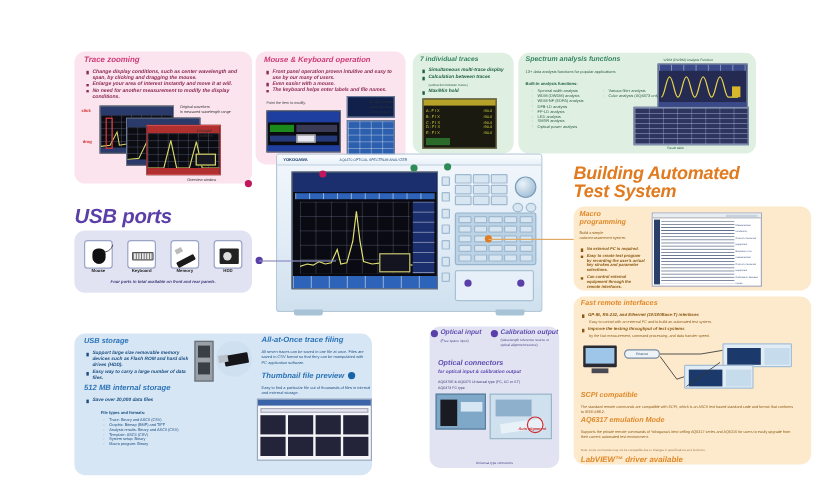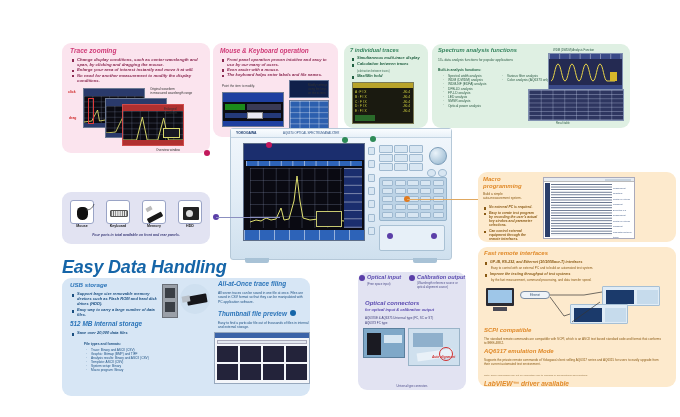--- a/index.html
+++ b/index.html
@@ -209,20 +209,21 @@
     <div style="position:absolute;left:0;right:0;top:31px;height:4px;background:#3a4a88;"></div>
     <div style="position:absolute;left:0;right:0;top:36px;bottom:0;background:#2e3660;
                 background-image:linear-gradient(to bottom,rgba(180,190,220,.45) 1px,transparent 1px),linear-gradient(to right,rgba(180,190,220,.35) 1px,transparent 1px);
                 background-size:100% 25%, 20% 100%;"></div>
   </div>
   <div style="position:absolute;left:528px;top:89px;width:96px;height:32px;background:#2e3660;border:1px solid #8090b0;
               background-image:linear-gradient(to bottom,rgba(180,190,220,.45) 1px,transparent 1px),linear-gradient(to right,rgba(180,190,220,.35) 1px,transparent 1px);
               background-size:100% 14%, 12.5% 100%;"></div>
   <div style="position:absolute;left:556px;top:122px;font-size:2.6px;color:#2c5a44;">Result table</div>
 
+  <div class="bighead h-purple" style="left:62px; top:172px; font-size:17px;">USB ports</div>
 
   <div class="card card-lav" style="left:62px; top:192px; width:148px; height:52px;"></div>
   <div style="position:absolute;left:70px;top:200px;width:132px;display:flex;justify-content:space-between;">
     <div style="text-align:center;">
       <div class="usb-icon">
         <div style="position:absolute;left:6px;top:6px;width:11px;height:13px;background:#111;border-radius:5px 5px 6px 6px;"></div>
         <svg style="position:absolute;left:14px;top:2px;width:10px;height:8px">
             <path d="M1,7 C6,7 8,4 9,1" fill="none" stroke="#333" stroke-width="0.7"></path>
           </svg>
       </div>
@@ -245,21 +246,20 @@
     <div style="text-align:center;">
       <div class="usb-icon">
         <div style="position:absolute;left:4px;top:6px;width:16px;height:13px;background:#222;border-radius:1px;"></div>
         <div style="position:absolute;left:7px;top:9px;width:7px;height:7px;border-radius:50%;background:#ddd;"></div>
       </div>
       <div class="usb-lbl">HDD</div>
     </div>
   </div>
   <div style="position:absolute;left:62px;top:233px;width:148px;text-align:center;font-size:3.5px;font-style:italic;font-weight:bold;color:#3d3d7a;">Four ports in total available on front and rear panels.</div>
 
-  <div class="bighead h-blue" style="left:62px; top:258px; font-size:18px;">Easy Data Handling</div>
 
   <div class="card card-blue" style="left:62px; top:278px; width:248px; height:118px;"></div>
 
   <div class="sub sub-blue" style="position:absolute;left:70px;top:282px;font-size:6.2px;">USB storage</div>
   <ul class="bl" style="position:absolute;left:72px;top:292px;width:86px;font-size:4px;color:#1a4e80;">
     <li>Support large size removable memory devices  such as Flash ROM and hard disk drives (HDD).</li>
     <li style="margin-top:1.5px;">Easy way to carry a large number of data files.</li>
   </ul>
   <div style="position:absolute;left:162px;top:282px;width:48px;height:40px;">
     <div style="position:absolute;left:0;top:2px;width:16px;height:34px;background:#9aa0a8;border:1px solid #6a7078;"></div>
@@ -418,20 +418,22 @@
   <div class="dot" style="left:266px;top:142px;background:#c2185b;"></div>
   <div class="dot" style="left:342px;top:137px;background:#2e8b57;"></div>
   <div class="dot" style="left:370px;top:136px;background:#2e8b57;"></div>
   <div class="dot" style="left:213px;top:214px;background:#5b3fa8;"></div>
   <div class="dot" style="left:290px;top:310px;background:#1565a8;"></div>
   <div class="dot" style="left:404px;top:196px;background:#e07b20;"></div>
 
   <div class="lead" style="left:216px;top:217px;width:64px;background:#8b8fc0;"></div>
   <div class="lead" style="left:407px;top:199px;width:72px;background:#e0a860;"></div>
 
+  <div class="bighead h-orange" style="left:478px; top:137px; font-size:15px;">Building Automated
+Test System</div>
 
   <div class="card card-orange" style="left:478px; top:172px; width:198px; height:70px;"></div>
   <div class="sub sub-orange" style="position:absolute;left:483px;top:176px;font-size:6px;white-space:pre-line;">Macro
 programming</div>
   <div style="position:absolute;left:483px;top:192px;width:56px;font-size:3.2px;color:#8a5a14;white-space:pre-line;line-height:1.3;">Build a simple
 auto-measurement system.</div>
   <ul class="bl" style="position:absolute;left:484px;top:205px;width:54px;font-size:3.4px;color:#8a5a14;">
     <li>No external PC is required.</li>
     <li style="margin-top:1.5px;">Easy to create test program by recording the user's actual key strokes and parameter selections.</li>
     <li style="margin-top:1.5px;">Can control external equipment through the remote interfaces.</li>

